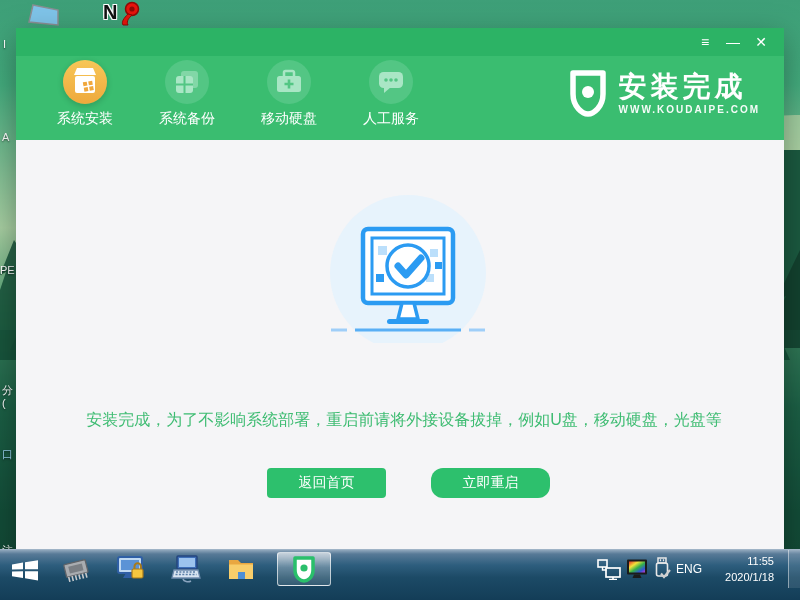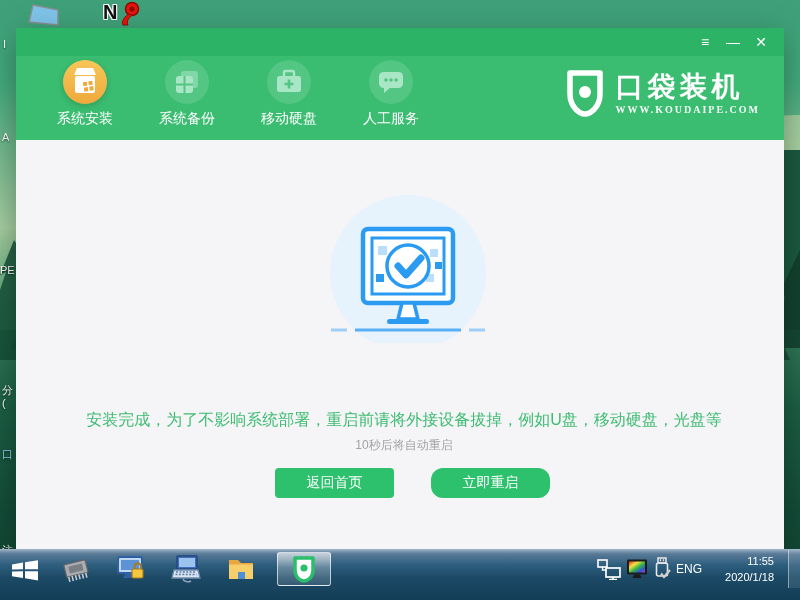--- a/index.html
+++ b/index.html
@@ -24,29 +24,29 @@
 
   .navbar { height:84px; background:#3ABD70; position:relative; display:flex; padding-left:34px; }
   .nav-item { width:70px; margin-right:32px; text-align:center; padding-top:4px; cursor:pointer; }
   .nav-circle { width:44px; height:44px; border-radius:50%; margin:0 auto; background:#53C684;
     display:flex; align-items:center; justify-content:center; }
   .nav-item.active .nav-circle { background:linear-gradient(180deg,#F7C658,#EEA93C); box-shadow:0 2px 6px rgba(0,0,0,.18); }
   .nav-label { margin-top:6px; font-size:14px; color:#FFFFFF; }
 
   .brand { position:absolute; right:24px; top:12px; display:flex; align-items:center; gap:10px; }
   .brand-name { font-size:28px; font-weight:bold; color:#fff; letter-spacing:4px; line-height:30px; }
-  .brand-site { font-size:10px; font-weight:bold; color:rgba(255,255,255,.95); letter-spacing:2px; margin-top:2px;font-family:Liberation Serif, serif; }
+  .brand-site { font-size:10px; font-weight:bold; color:rgba(255,255,255,.95); letter-spacing:2px; margin-top:2px; }
 
   .content { position:relative; height:548px; background:#F5F5F7;margin-left:8px; }
   .illustration { position:absolute; left:299px; top:53px; }
   .message { position:absolute; top:270px; left:0; width:100%; text-align:center; font-size:16px; color:#3EBC72; }
   .countdown { position:absolute; top:297px; left:0; width:100%; text-align:center; font-size:12px; color:#A3A3A3; }
   .btn { position:absolute; top:328px; width:119px; height:30px; background:#2DC06D; border:none; border-radius:4px;
     color:#fff; font-size:14px; font-family:inherit; cursor:pointer; }
-  .btn-home { left:251px; } .btn-restart { left:407px;border-radius:12px; }
+  .btn-home { left:243px; } .btn-restart { left:407px;border-radius:12px; }
 
   
   .taskbar { position:absolute; left:0; bottom:0; width:800px; height:51px;
     background:linear-gradient(180deg,#90A7BC 0%,#587A97 8%,#2E5E7E 30%,#1C4A66 55%,#133D57 100%);
     border-top:1px solid #9FB3C6;padding-left:24px; }
   .tb { position:absolute; top:6px; cursor:pointer; }
   .tb-shield-btn { position:absolute; left:277px; top:2px; width:54px; height:34px; border:1px solid rgba(255,255,255,.65);
     border-radius:3px; background:linear-gradient(180deg,rgba(255,255,255,.65),rgba(255,255,255,.28) 45%,rgba(255,255,255,.12));
     display:flex; align-items:center; justify-content:center; cursor:pointer; }
   .tray-text { position:absolute; top:0; height:38px; display:flex; align-items:center; color:#fff; font-size:12px; cursor:default; }
@@ -156,21 +156,21 @@
         </div>
         <div class="nav-label">人工服务</div>
       </div>
 
       <div class="brand">
         <svg width="42" height="50">
           <path d="M6,5 h30 v21 c0,13 -9.5,20 -15,20 c-5.5,0 -15,-7 -15,-20 z" fill="none" stroke="#fff" stroke-width="5.5" stroke-linejoin="round"></path>
           <circle cx="21" cy="24" r="6" fill="#fff"></circle>
         </svg>
         <div>
-          <div class="brand-name">口袋装机</div>
+          <div class="brand-name">安装完成</div>
           <div class="brand-site">WWW.KOUDAIPE.COM</div>
         </div>
       </div>
     </div>
 
     <div class="content">
 
       <svg class="illustration" width="170" height="150">
         <circle cx="85" cy="80" r="78" fill="#E7F3FC"></circle>
         <rect x="40" y="36" width="90" height="74" rx="5" fill="#fff" stroke="#2B9BF2" stroke-width="4.5"></rect>
@@ -184,21 +184,20 @@
         <circle cx="85" cy="73" r="21" fill="#fff" stroke="#2B9BF2" stroke-width="3.5"></circle>
         <path d="M75,73 l8,9 l15,-17" fill="none" stroke="#2B9BF2" stroke-width="7" stroke-linecap="round" stroke-linejoin="round"></path>
         <path d="M79,110 L91,110 L95,126 L75,126 Z" fill="#fff" stroke="#2B9BF2" stroke-width="3.5"></path>
         <rect x="64" y="126" width="42" height="5" rx="2.5" fill="#2B9BF2"></rect>
         <line x1="8" y1="137" x2="24" y2="137" stroke="#9FCEF8" stroke-width="3"></line>
         <line x1="32" y1="137" x2="138" y2="137" stroke="#59AFF5" stroke-width="3"></line>
         <line x1="146" y1="137" x2="162" y2="137" stroke="#9FCEF8" stroke-width="3"></line>
       </svg>
 
       <div class="message">安装完成，为了不影响系统部署，重启前请将外接设备拔掉，例如U盘，移动硬盘，光盘等</div>
-      <div class="countdown">10秒后将自动重启</div>
       <button class="btn btn-home">返回首页</button>
       <button class="btn btn-restart">立即重启</button>
     </div>
   </div>
 
   <div class="taskbar">
 
     <div class="tb" style="left:11px;top:7px;">
       <svg width="28" height="26">
         <path d="M1,7.5 L12,5.5 L12,12.3 L1,12.6 Z" fill="#fff"></path>

